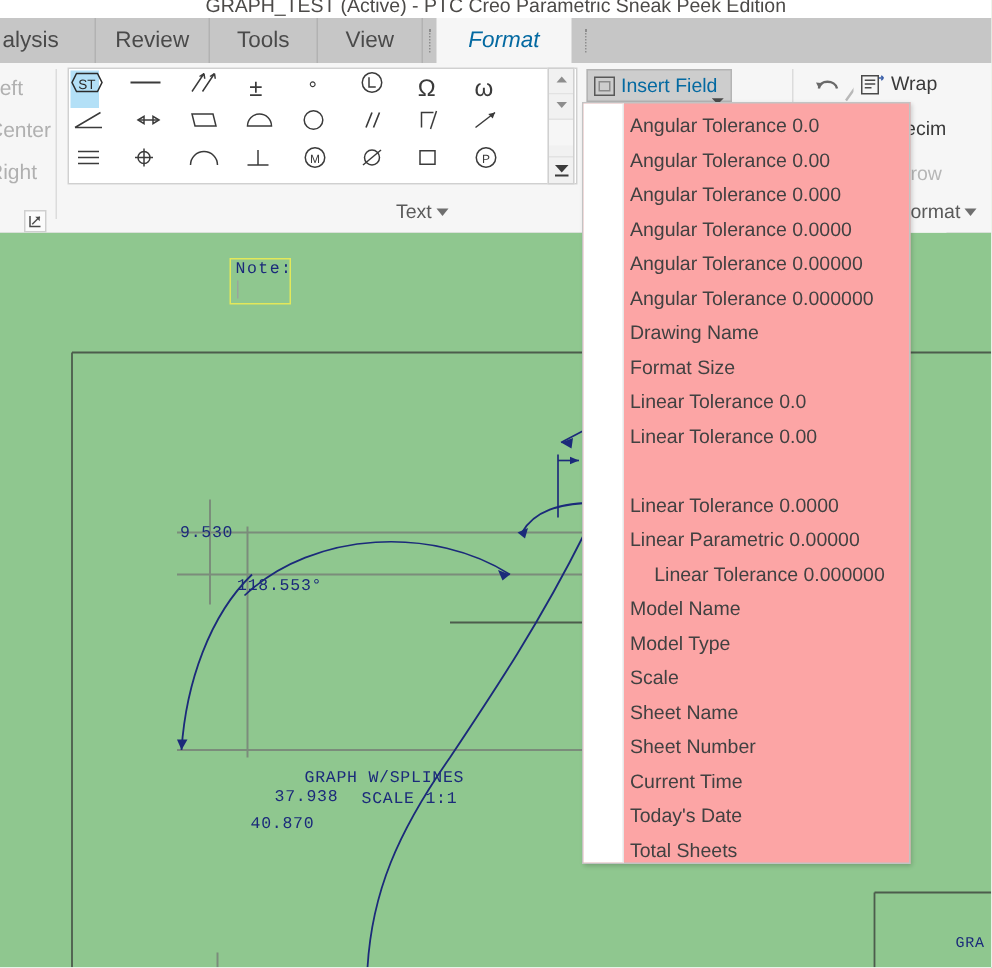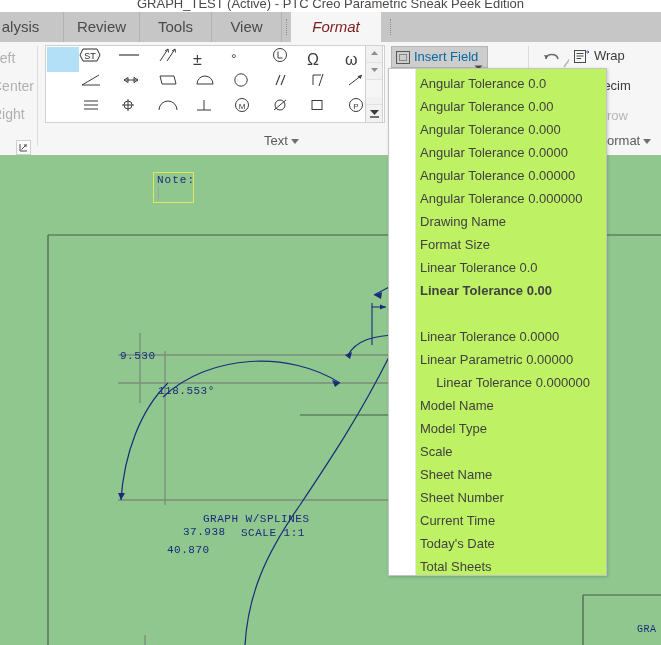--- a/index.html
+++ b/index.html
@@ -55,21 +55,21 @@
     color: #4a4a4a;
     text-align: center;
     box-sizing: border-box;
   }
   .tab.inactive {
     border-right: 1px solid #b2b2b2;
   }
   .tab.active {
     background: #f6f6f6;
     font-style: italic;
-    color: #7f1d1d;
+    color: #0369a1;
   }
   .tab-sep {
     position: absolute;
     top: 7px;
     width: 1px; height: 16px;
     border-left: 1px dotted #8d8d8d;
   }
   .tabstrip-filler {
     position: absolute;
     left: 398px; top: 0;
@@ -125,21 +125,20 @@
     box-sizing: border-box;
   }
   .sym-cell {
     position: absolute;
     width: 19px; height: 25px;
     font-size: 16px;
     color: #3b3b3b;
     text-align: center;
     line-height: 25px;
     box-sizing: border-box;
-    padding-left: 32px;
   }
   .sym-cell.selected {
     background: #b3e0f7;
   }
   .sym-cell svg { display: block; margin: 0 auto; }
 
   .sym-scroll {
     position: absolute;
     left: 365px; top: 45px;
     width: 18px; height: 78px;
@@ -274,21 +273,21 @@
     white-space: nowrap;
     letter-spacing: 0.5px;
   }
   .cad-text.small { font-size: 10px; }
 
   
   .menu {
     position: absolute;
     left: 388px; top: 68px;
     width: 219px; height: 508px;
-    background: #bef264;
+    background: #fca5a5;
     border: 1px solid #c3c3c3;
     box-sizing: border-box;
     box-shadow: 1px 1px 3px rgba(0,0,0,0.18);
   }
   .menu-gutter {
     position: absolute;
     left: 0; top: 0;
     width: 26px; height: 506px;
     background: #ffffff;
     border-right: 1px solid #e8e8e8;
@@ -619,21 +618,21 @@
     <div class="menu-gutter"></div>
     <div class="menu-item" style="top:3px;">Angular Tolerance 0.0</div>
     <div class="menu-item" style="top:26px;">Angular Tolerance 0.00</div>
     <div class="menu-item" style="top:49px;">Angular Tolerance 0.000</div>
     <div class="menu-item" style="top:72px;">Angular Tolerance 0.0000</div>
     <div class="menu-item" style="top:95px;">Angular Tolerance 0.00000</div>
     <div class="menu-item" style="top:118px;">Angular Tolerance 0.000000</div>
     <div class="menu-item" style="top:141px;">Drawing Name</div>
     <div class="menu-item" style="top:164px;">Format Size</div>
     <div class="menu-item" style="top:187px;">Linear Tolerance 0.0</div>
-    <div class="menu-item" style="top:210px;font-weight:bold;">Linear Tolerance 0.00</div>
+    <div class="menu-item" style="top:210px;">Linear Tolerance 0.00</div>
     <div class="menu-item" style="top:256px;">Linear Tolerance 0.0000</div>
     <div class="menu-item" style="top:279px;">Linear Parametric 0.00000</div>
     <div class="menu-item" style="top:302px;text-align:center;">Linear Tolerance 0.000000</div>
     <div class="menu-item" style="top:325px;">Model Name</div>
     <div class="menu-item" style="top:348px;">Model Type</div>
     <div class="menu-item" style="top:371px;">Scale</div>
     <div class="menu-item" style="top:394px;">Sheet Name</div>
     <div class="menu-item" style="top:417px;">Sheet Number</div>
     <div class="menu-item" style="top:440px;">Current Time</div>
     <div class="menu-item" style="top:463px;">Today's Date</div>

